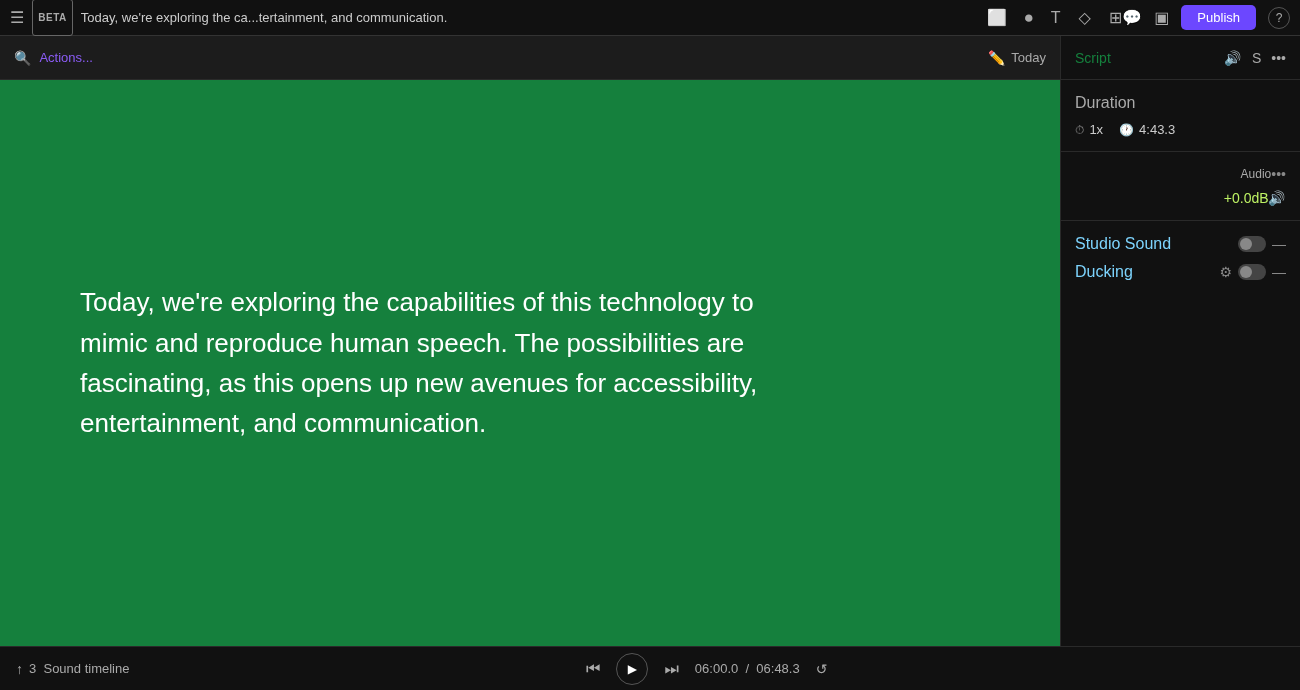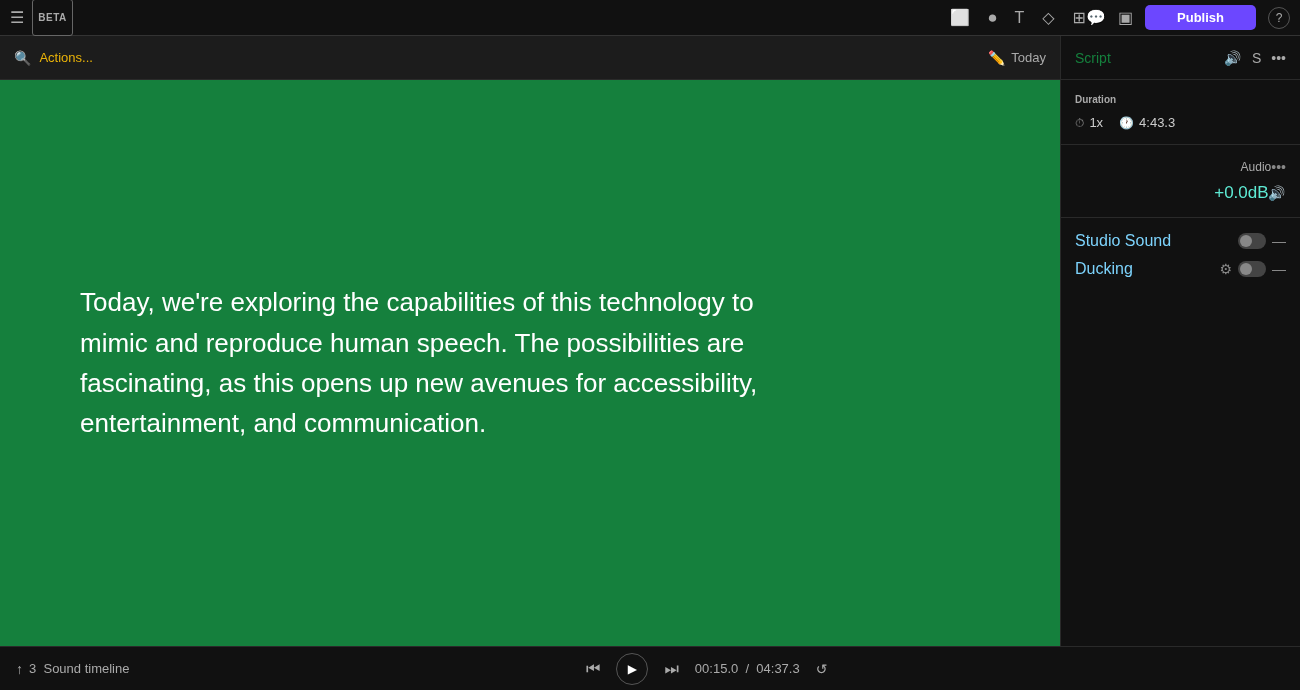--- a/index.html
+++ b/index.html
@@ -44,24 +44,24 @@
     .top-bar-icon { color: #aaa; font-size: 16px; cursor: pointer; }
     .top-bar-right {
       display: flex;
       align-items: center;
       gap: 12px;
     }
     .publish-btn {
       background: #6c47ff;
       color: #fff;
       border: none;
-      padding: 5px 32px;
+      padding: 5px 16px;
       border-radius: 5px;
       font-size: 13px;
-      font-weight: 700;
+      font-weight: 400;
       cursor: pointer;
     }
     .help-icon {
       width: 22px; height: 22px;
       border: 1px solid #555;
       border-radius: 50%;
       display: flex; align-items: center; justify-content: center;
       color: #aaa; font-size: 12px; cursor: pointer;
     }
 
@@ -82,21 +82,21 @@
     }
     .left-toolbar {
       height: 44px;
       display: flex;
       align-items: center;
       padding: 0 14px;
       border-bottom: 1px solid #2a2a2a;
       gap: 8px;
     }
     .search-icon-sm { color: #888; font-size: 14px; }
-    .actions-label { color: #eab308; font-size: 13px; }
+    .actions-label { color: #8b5cf6; font-size: 13px; }
     .write-btn {
       margin-left: auto;
       display: flex; align-items: center; gap: 5px;
       color: #aaa; font-size: 13px; cursor: pointer;
     }
     .write-icon { font-size: 14px; }
 
     .canvas-area {
       flex: 1;
       display: flex;
@@ -164,22 +164,22 @@
     .script-label { color: #15803d; font-size: 14px; font-weight: 500; flex: 1; }
     .right-header-icons { display: flex; align-items: center; gap: 10px; }
     .rh-icon { color: #aaa; font-size: 14px; cursor: pointer; }
 
     .panel-section {
       padding: 14px;
       border-bottom: 1px solid #2a2a2a;
     }
     .section-title {
       color: #aaa;
-      font-size: 10px;
-      font-weight: 700;
+      font-size: 16px;
+      font-weight: 400;
       text-transform: none;
       margin-bottom: 10px;
     }
     .duration-row {
       display: flex;
       align-items: center;
       gap: 16px;
     }
     .duration-item {
       display: flex; align-items: center; gap: 5px;
@@ -194,21 +194,21 @@
     }
     .audio-header {
       display: flex; align-items: center;
       margin-bottom: 8px;
     }
     .audio-title { color: #aaa; font-size: 12px; font-weight: 500; flex: 1; }
     .more-icon { color: #888; cursor: pointer; font-size: 14px; }
     .audio-value-row {
       display: flex; align-items: center;
     }
-    .audio-value { color: #5eead4; font-size: 17px; flex: 1; }
+    .audio-value { color: #bef264; font-size: 14px; flex: 1; }
     .audio-vol-icon { color: #888; font-size: 14px; cursor: pointer; }
 
     .effects-section {
       padding: 14px;
     }
     .effects-header {
       display: flex; align-items: center;
       margin-bottom: 12px;
     }
     .effects-title { color: #aaa; font-size: 12px; font-weight: 500; flex: 1; }
@@ -239,20 +239,21 @@
     }
     .remove-icon { color: #888; font-size: 14px; cursor: pointer; }
   </style>
 </head>
 <body>
 
 <div class="top-bar">
   <div class="top-bar-left">
     <span class="hamburger-icon">☰</span>
     <span class="beta-badge">BETA</span>
+    <span class="top-bar-title">Today, we're exploring the ca...tertainment, and communication.</span>
   </div>
   <div class="top-bar-center">
     <span class="top-bar-icon">⬜</span>
     <span class="top-bar-icon">⏺</span>
     <span class="top-bar-icon">T</span>
     <span class="top-bar-icon">◇</span>
     <span class="top-bar-icon">⊞</span>
   </div>
   <div class="top-bar-right">
     <span class="top-bar-icon">💬</span>
@@ -339,19 +340,19 @@
     <span>
       <span>3</span>
       &nbsp;<span>Sound timeline</span>
     </span>
   </div>
   <div class="playback-controls">
     <button class="ctrl-btn">⏮</button>
     <div class="play-btn">▶</div>
     <button class="ctrl-btn">⏭</button>
     <span class="time-display">
-      <span>00:15.0</span>
+      <span>06:00.0</span>
       &nbsp;<span>/</span>&nbsp;
-      <span>04:37.3</span>
+      <span>06:48.3</span>
     </span>
     <button class="replay-btn">↺</button>
   </div>
 </div>
 
 </body></html>

